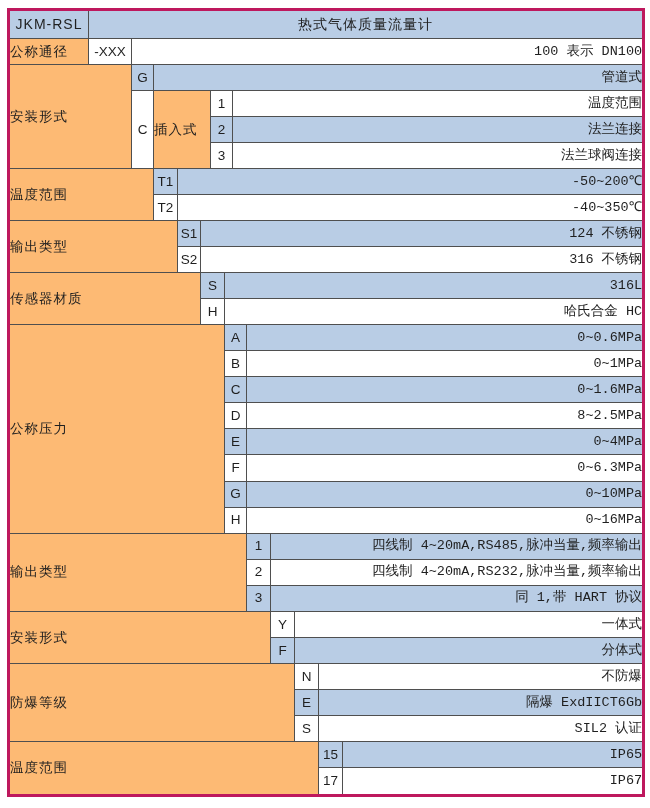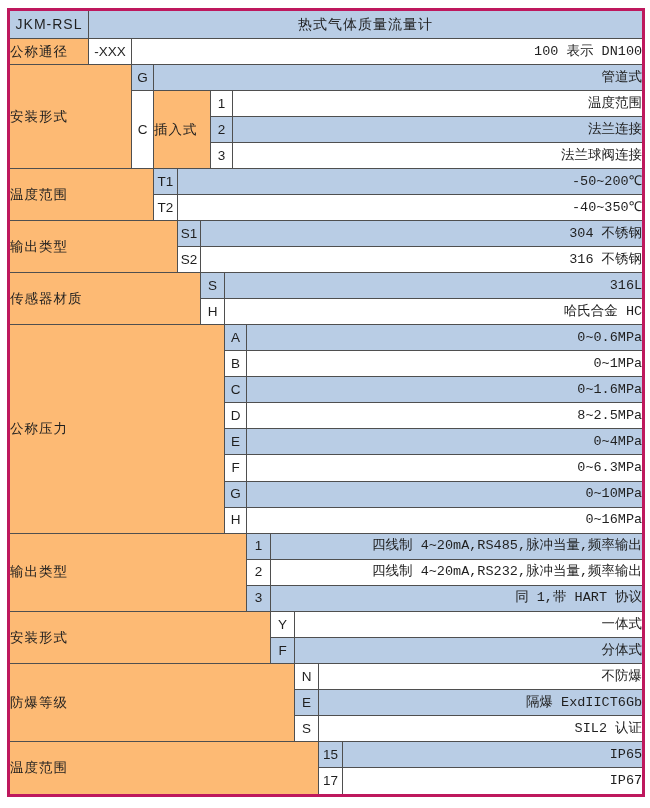--- a/index.html
+++ b/index.html
@@ -101,21 +101,21 @@
     <td class="desc b" colspan="10">-50~200℃</td>
   </tr>
   <tr>
     <td class="code">T2</td>
     <td class="desc" colspan="10">-40~350℃</td>
   </tr>
 
   <tr>
     <td class="lbl" colspan="4" rowspan="2">输出类型</td>
     <td class="code b">S1</td>
-    <td class="desc b" colspan="9">304 不锈钢</td>
+    <td class="desc b" colspan="9">124 不锈钢</td>
   </tr>
   <tr>
     <td class="code">S2</td>
     <td class="desc" colspan="9">316 不锈钢</td>
   </tr>
 
   <tr>
     <td class="lbl" colspan="5" rowspan="2">传感器材质</td>
     <td class="code b" colspan="2">S</td>
     <td class="desc b" colspan="7">316L</td>

